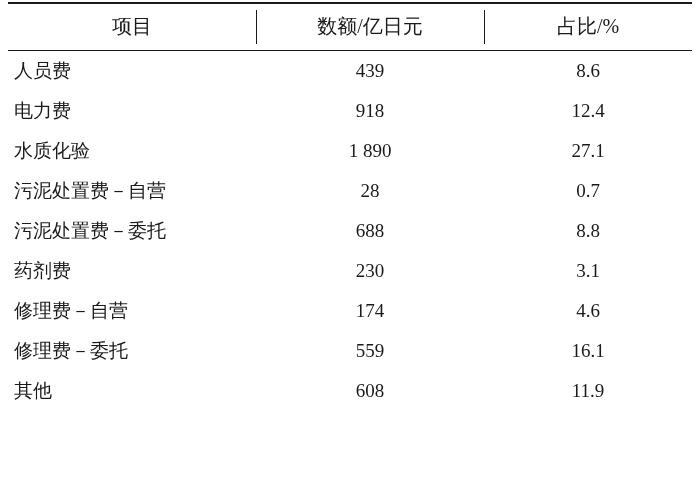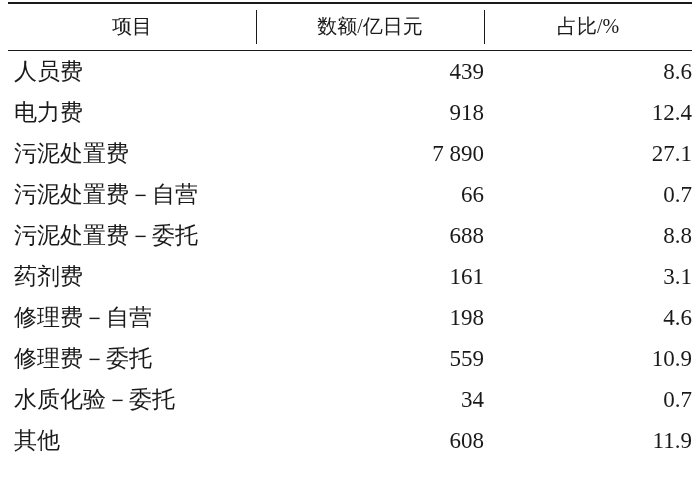--- a/index.html
+++ b/index.html
@@ -44,31 +44,31 @@
   thead th.sep-left::before {
     content: "";
     position: absolute;
     left: 0;
     top: 6px;
     bottom: 6px;
     width: 1px;
     background: #1a1a1a;
   }
   tbody td {
-    font-size: 23px;
+    font-size: 19px;
     padding: 5px 0 5px 0;
     height: 30px;
     vertical-align: middle;
   }
   tbody td.label {
     text-align: left;
     padding-left: 6px;
   }
   tbody td.num {
-    text-align: right;
+    text-align: center;
   }
   tbody tr:last-child td {
     border-bottom: none;
   }
   .tbl-wrap {
     margin-top: 2px;
   }
 </style>
 </head>
 <body>
@@ -93,53 +93,48 @@
           <td class="label">人员费</td>
           <td class="num">439</td>
           <td class="num">8.6</td>
         </tr>
         <tr>
           <td class="label">电力费</td>
           <td class="num">918</td>
           <td class="num">12.4</td>
         </tr>
         <tr>
-          <td class="label">污泥处置费</td>
-          <td class="num">7 890</td>
+          <td class="label">水质化验</td>
+          <td class="num">1 890</td>
           <td class="num">27.1</td>
         </tr>
         <tr>
           <td class="label">污泥处置费－自营</td>
-          <td class="num">66</td>
+          <td class="num">28</td>
           <td class="num">0.7</td>
         </tr>
         <tr>
           <td class="label">污泥处置费－委托</td>
           <td class="num">688</td>
           <td class="num">8.8</td>
         </tr>
         <tr>
           <td class="label">药剂费</td>
-          <td class="num">161</td>
+          <td class="num">230</td>
           <td class="num">3.1</td>
         </tr>
         <tr>
           <td class="label">修理费－自营</td>
-          <td class="num">198</td>
+          <td class="num">174</td>
           <td class="num">4.6</td>
         </tr>
         <tr>
           <td class="label">修理费－委托</td>
           <td class="num">559</td>
-          <td class="num">10.9</td>
-        </tr>
-        <tr>
-          <td class="label">水质化验－委托</td>
-          <td class="num">34</td>
-          <td class="num">0.7</td>
+          <td class="num">16.1</td>
         </tr>
         <tr>
           <td class="label">其他</td>
           <td class="num">608</td>
           <td class="num">11.9</td>
         </tr>
       </tbody>
     </table>
 
   </div>

